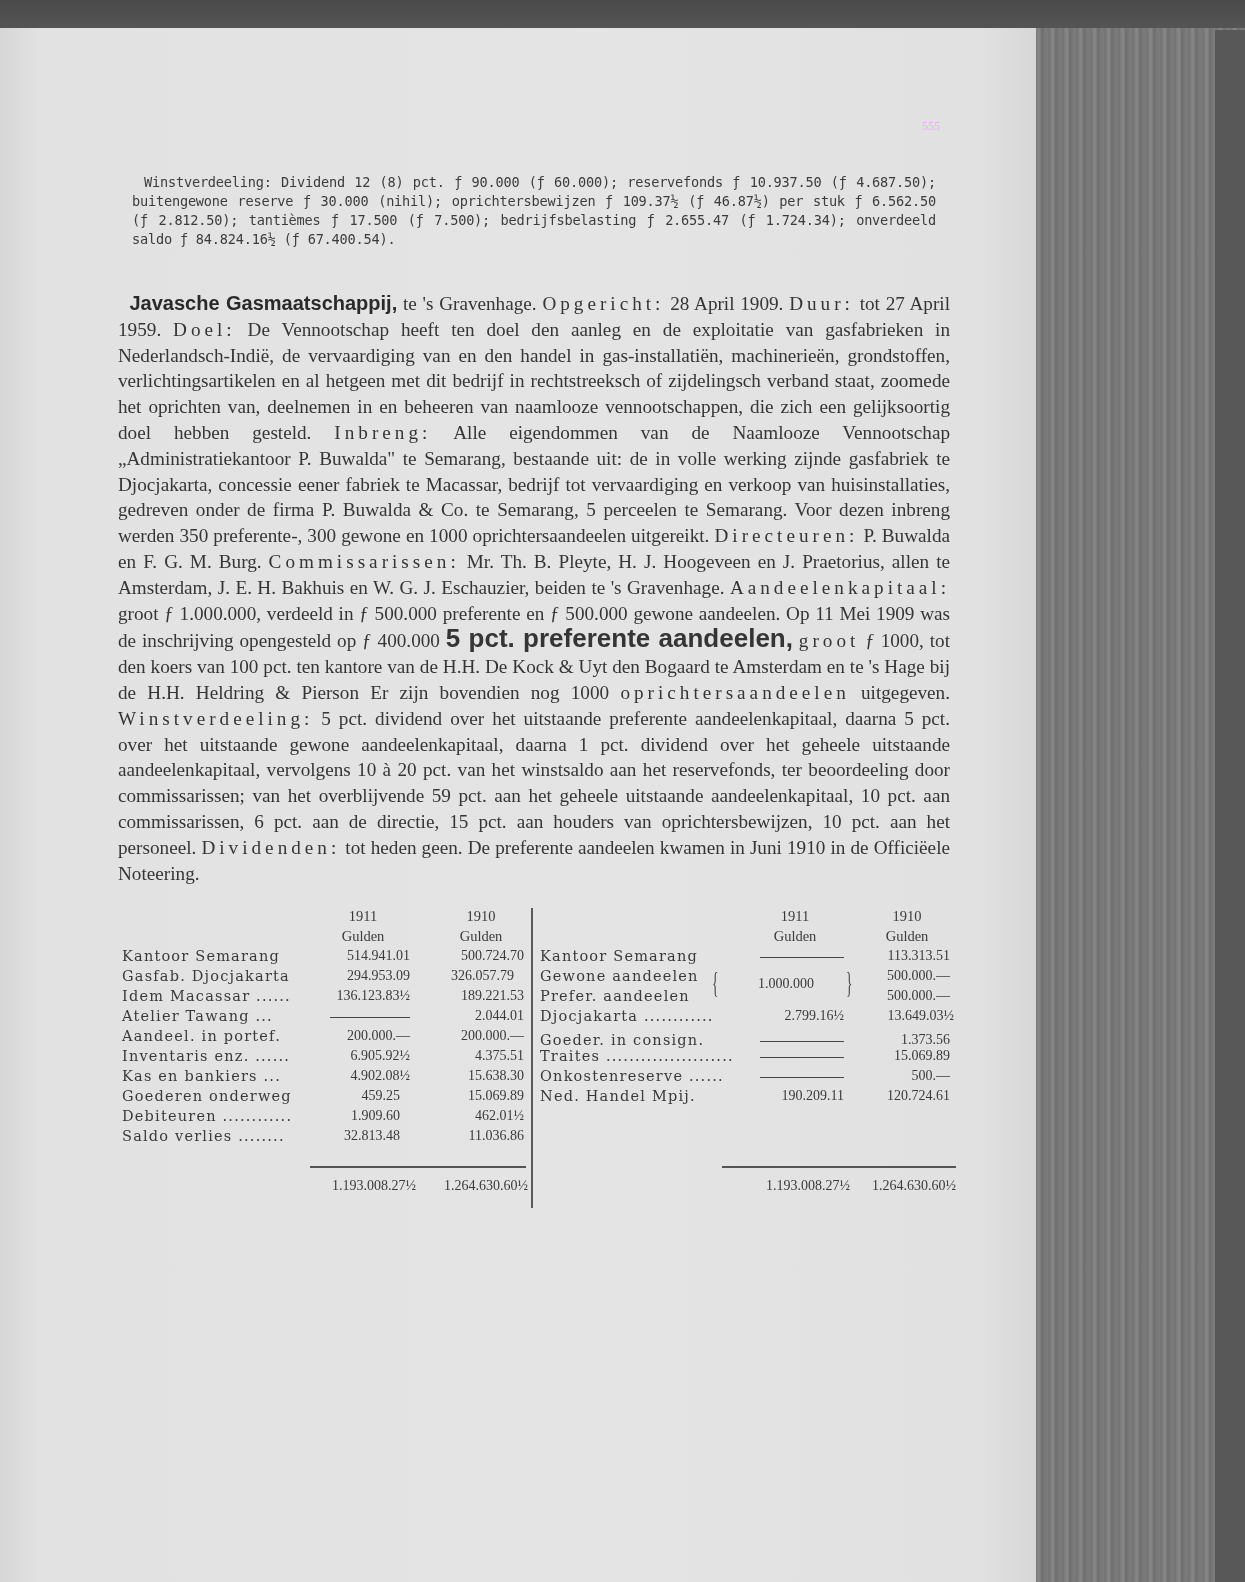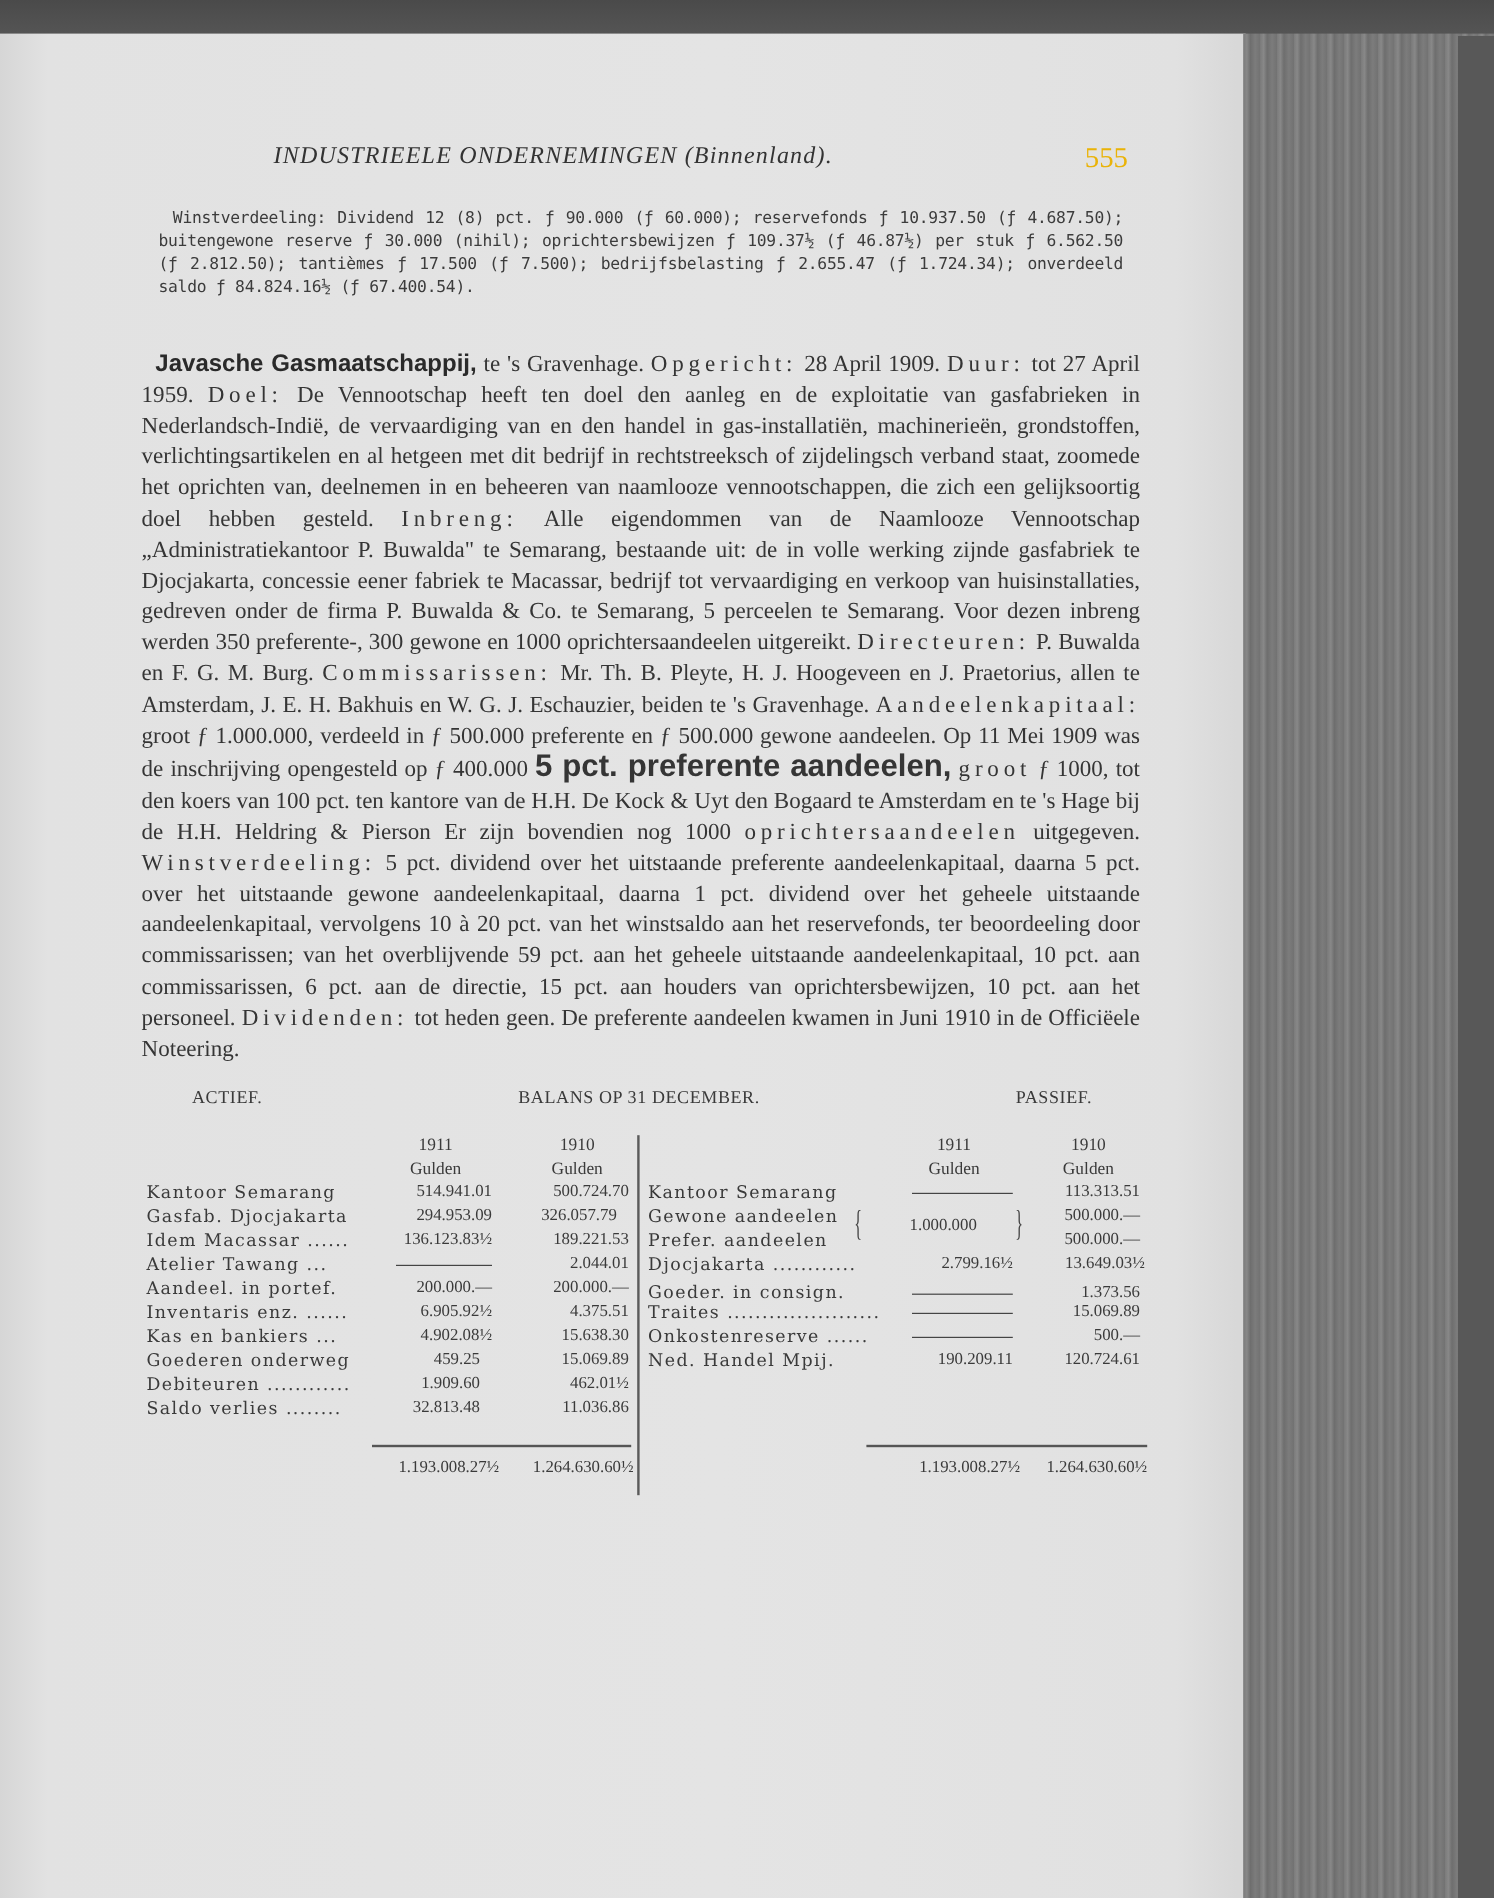--- a/index.html
+++ b/index.html
@@ -15,21 +15,21 @@
       background:linear-gradient(90deg,#d6d6d6 0px,#e2e2e2 40px,#e4e4e4 600px,#e1e1e1 980px,#d8d8d8 1030px);
     }
     .page-edges {
       position:absolute; left:1036px; top:28px; width:209px; height:1554px;
       background:repeating-linear-gradient(90deg,#7a7a7a 0px,#888 3px,#6e6e6e 6px,#7c7c7c 10px,#727272 14px);
     }
     .cover { position:absolute; left:1215px; top:30px; width:30px; height:1552px; background:#585858; }
     .content { position:absolute; left:118px; top:115px; width:832px; font-family:"Liberation Serif", serif; }
     .running-head { position:relative; height:40px; }
     .rh-title { position:absolute; left:110px; top:4px; font-style:italic; font-size:20px; letter-spacing:1px; color:#333; }
-    .rh-page { position:absolute; right:10px; top:4px; font-size:24px; color:#eab308;text-align:right; }
+    .rh-page { position:absolute; right:10px; top:4px; font-size:12px; color:#f0abfc;text-align:right; }
     .prev-para { font-size:13.6px; line-height:19px; text-align:justify; font-family:"DejaVu Sans Mono", monospace; letter-spacing:-0.2px; color:#3c3c3c; margin-top:18px; }
     .prev-para p { margin:14px; text-indent:12px; }
     .main-para { margin-top:42px; font-size:19.2px; line-height:25.8px; text-align:justify; color:#353535; }
     .main-para p { margin:0; text-indent:0; }
     .company { font-family:"Liberation Sans", sans-serif; font-weight:bold; font-size:20px; color:#2a2a2a; }
     .sp { letter-spacing:4px; }
     .bold-sans { font-family:"Liberation Sans", sans-serif; font-weight:bold; font-size:26px; }
     .quote-line { text-align:center; font-size:14.5px; margin-top:4px; letter-spacing:0.3px; font-family:"DejaVu Serif", serif; }
     .balans-head { display:flex; justify-content:space-between; margin-top:20px; font-size:15px; letter-spacing:0.5px; padding:0 40px 0 42px; }
     .balans { position:relative; margin-top:20px; height:320px; font-size:15.5px; }
@@ -50,38 +50,32 @@
 <body>
 
 <div class="top-shadow"></div>
 <div class="page"></div>
 <div class="page-edges"></div>
 <div class="cover"></div>
 
 <div class="content">
 
   <div class="running-head">
-    <span class="rh-title">INDUSTRIEELE ONDERNEMINGEN (Binnenland).</span>
     <span class="rh-page">555</span>
   </div>
 
   <div class="prev-para">
     <p>Winstverdeeling: Dividend 12 (8) pct. ƒ 90.000 (ƒ 60.000); reservefonds ƒ 10.937.50 (ƒ 4.687.50); buitengewone reserve ƒ 30.000 (nihil); oprichtersbewijzen ƒ 109.37½ (ƒ 46.87½) per stuk ƒ 6.562.50 (ƒ 2.812.50); tantièmes ƒ 17.500 (ƒ 7.500); bedrijfsbelasting ƒ 2.655.47 (ƒ 1.724.34); onverdeeld saldo ƒ 84.824.16½ (ƒ 67.400.54).</p>
   </div>
 
   <div class="main-para">
     <p>&nbsp;&nbsp;<span class="company">Javasche Gasmaatschappij,</span><span> te 's Gravenhage. </span><span class="sp">Opgericht:</span><span> 28 April 1909. </span><span class="sp">Duur:</span><span> tot 27 April 1959. </span><span class="sp">Doel:</span><span> De Vennootschap heeft ten doel den aanleg en de exploitatie van gasfabrieken in Nederlandsch-Indië, de vervaardiging van en den handel in gas-installatiën, machinerieën, grondstoffen, verlichtingsartikelen en al hetgeen met dit bedrijf in rechtstreeksch of zijdelingsch verband staat, zoomede het oprichten van, deelnemen in en beheeren van naamlooze vennootschappen, die zich een gelijksoortig doel hebben gesteld. </span><span class="sp">Inbreng:</span><span> Alle eigendommen van de Naamlooze Vennootschap „Administratiekantoor P. Buwalda" te Semarang, bestaande uit: de in volle werking zijnde gasfabriek te Djocjakarta, concessie eener fabriek te Macassar, bedrijf tot vervaardiging en verkoop van huisinstallaties, gedreven onder de firma P. Buwalda &amp; Co. te Semarang, 5 perceelen te Semarang. Voor dezen inbreng werden 350 preferente-, 300 gewone en 1000 oprichtersaandeelen uitgereikt. </span><span class="sp">Directeuren:</span><span> P. Buwalda en F. G. M. Burg. </span><span class="sp">Commissarissen:</span><span> Mr. Th. B. Pleyte, H. J. Hoogeveen en J. Praetorius, allen te Amsterdam, J. E. H. Bakhuis en W. G. J. Eschauzier, beiden te 's Gravenhage. </span><span class="sp">Aandeelenkapitaal:</span><span> groot ƒ 1.000.000, verdeeld in ƒ 500.000 preferente en ƒ 500.000 gewone aandeelen. Op 11 Mei 1909 was de inschrijving opengesteld op ƒ 400.000 </span><span class="bold-sans">5 pct. preferente aandeelen,</span><span> </span><span class="sp">groot</span><span> ƒ 1000, tot den koers van 100 pct. ten kantore van de H.H. De Kock &amp; Uyt den Bogaard te Amsterdam en te 's Hage bij de H.H. Heldring &amp; Pierson Er zijn bovendien nog 1000 </span><span class="sp">oprichtersaandeelen</span><span> uitgegeven. </span><span class="sp">Winstverdeeling:</span><span> 5 pct. dividend over het uitstaande preferente aandeelenkapitaal, daarna 5 pct. over het uitstaande gewone aandeelenkapitaal, daarna 1 pct. dividend over het geheele uitstaande aandeelenkapitaal, vervolgens 10 à 20 pct. van het winstsaldo aan het reservefonds, ter beoordeeling door commissarissen; van het overblijvende 59 pct. aan het geheele uitstaande aandeelenkapitaal, 10 pct. aan commissarissen, 6 pct. aan de directie, 15 pct. aan houders van oprichtersbewijzen, 10 pct. aan het personeel. </span><span class="sp">Dividenden:</span><span> tot heden geen. De preferente aandeelen kwamen in Juni 1910 in de Officiëele Noteering.</span></p>
   </div>
 
 
-  <div class="balans-head">
-    <span>ACTIEF.</span>
-    <span>BALANS OP 31 DECEMBER.</span>
-    <span>PASSIEF.</span>
-  </div>
 
   <div class="balans">
     <div class="vline"></div>
 
     <div class="side left">
       <div class="colhead" style="left:200px;width:90px;top:0;">
           <div>1911</div>
           <div>Gulden</div>
         </div>
       <div class="colhead" style="left:318px;width:90px;top:0;">

